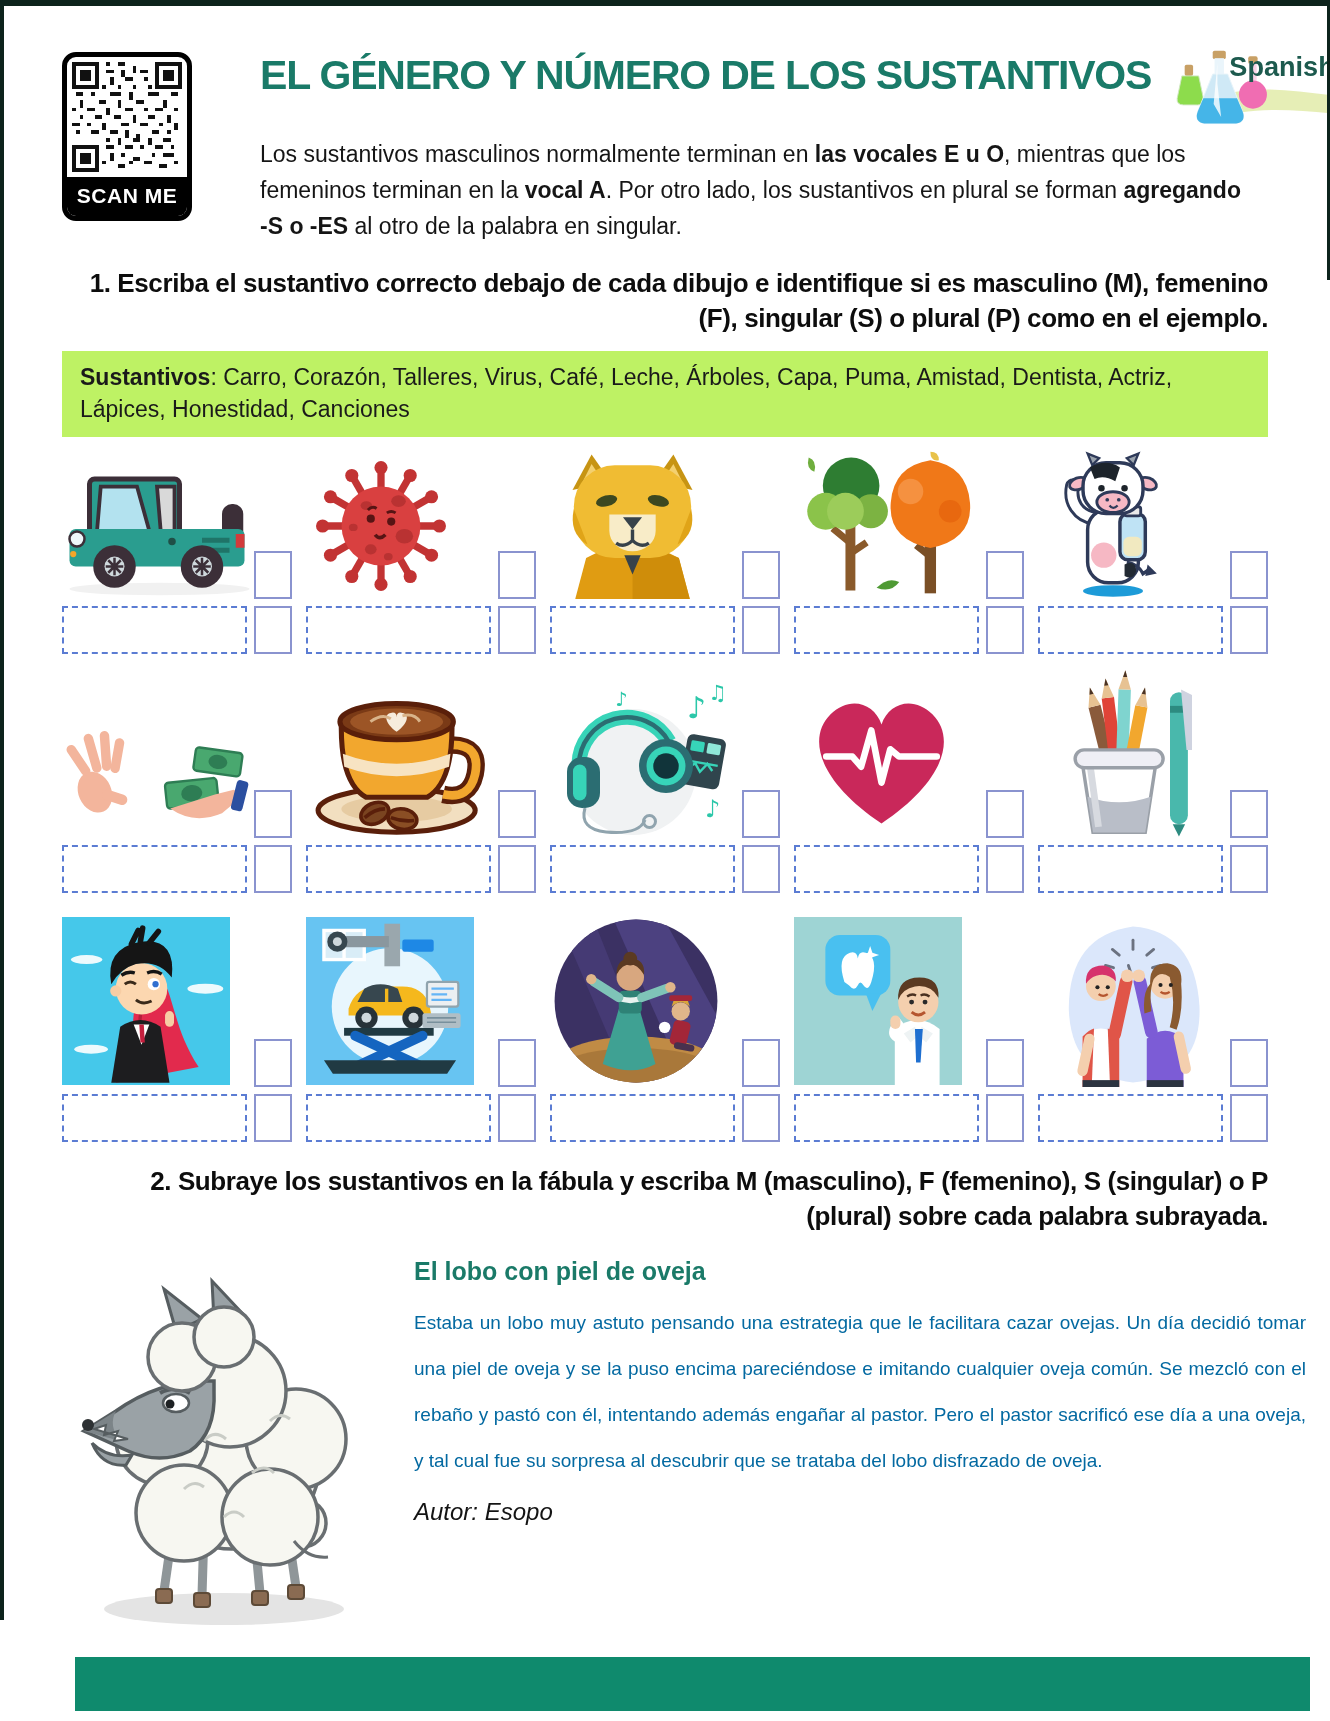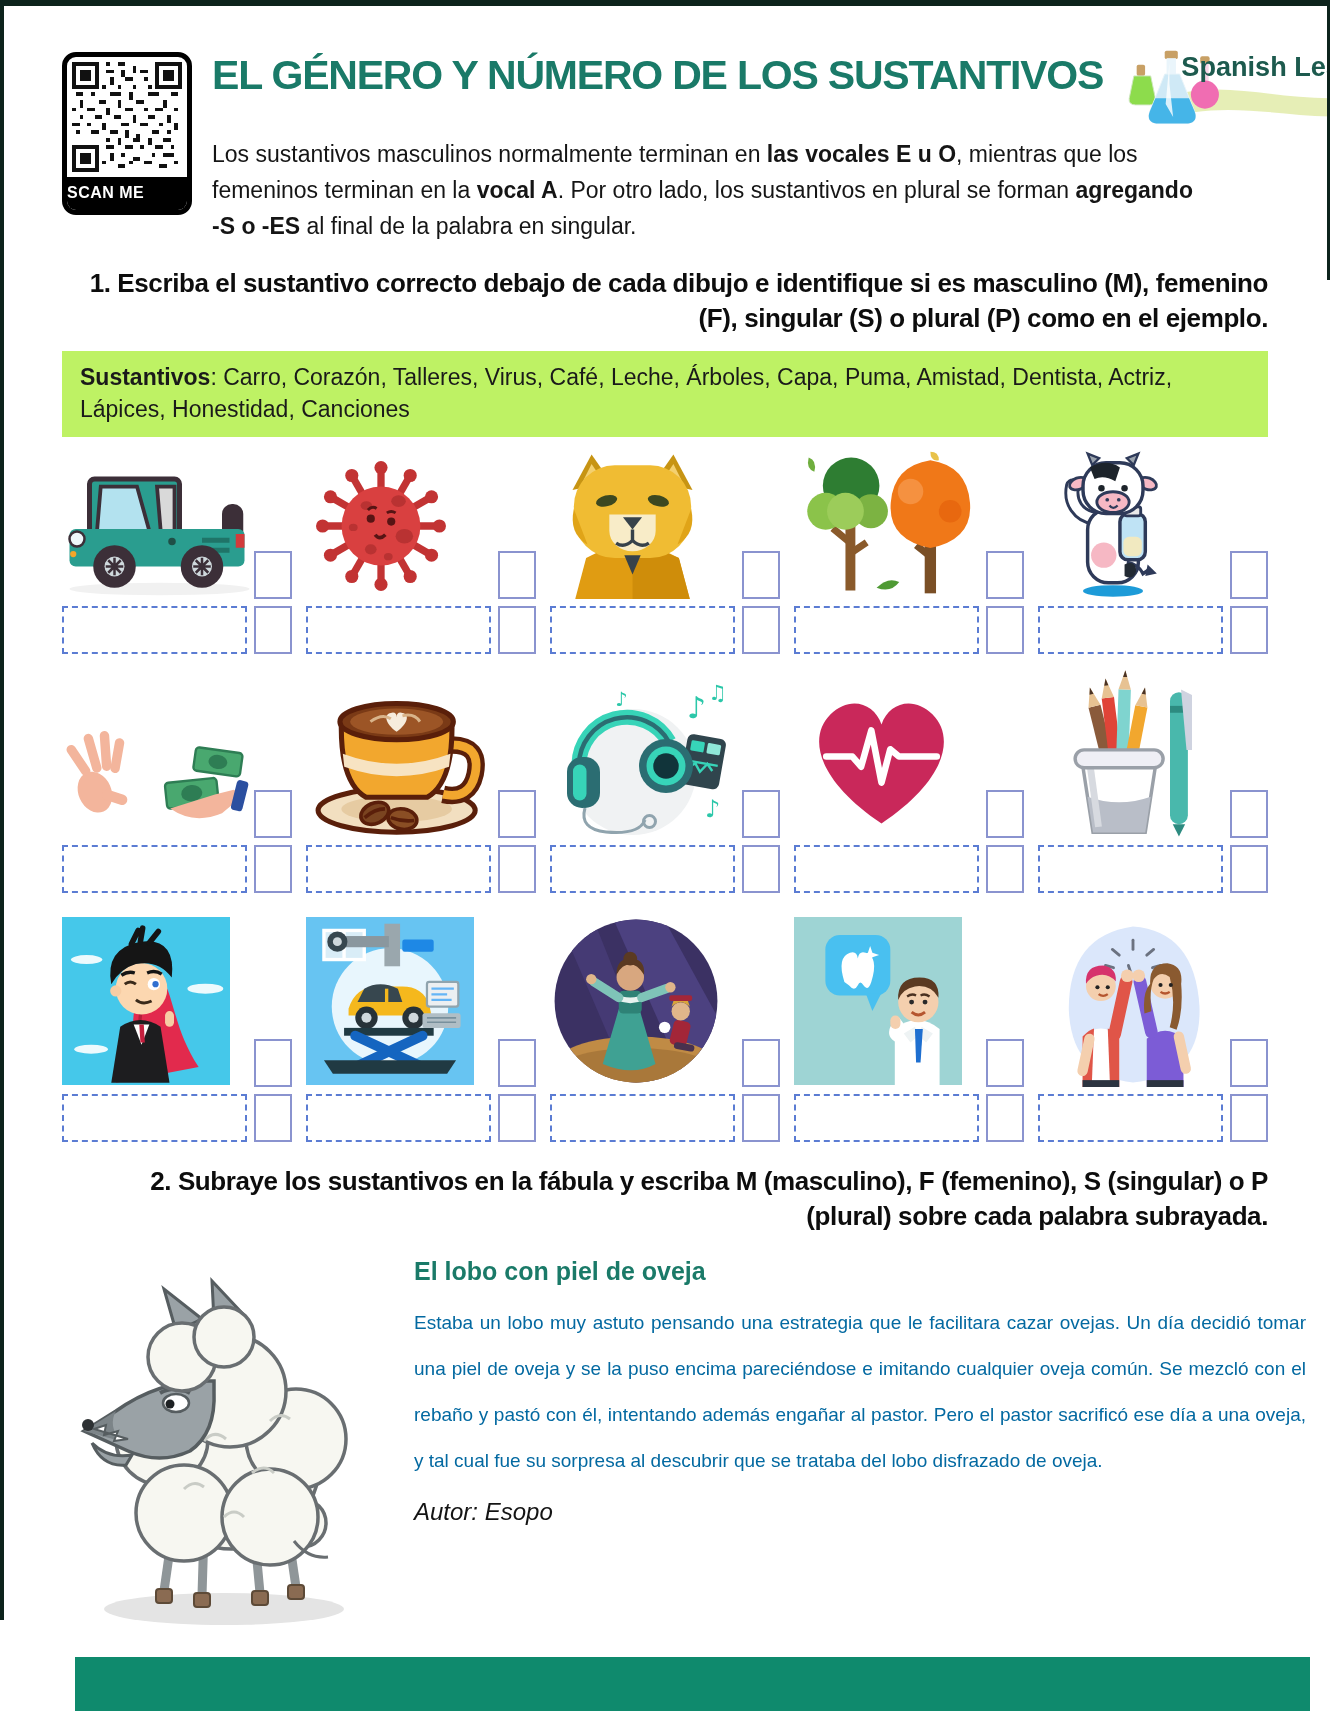--- a/index.html
+++ b/index.html
@@ -8,23 +8,23 @@
     font-family:"Liberation Sans",sans-serif;color:#111;overflow:hidden;
   }
   .edge-top{position:absolute;top:0;left:0;width:1330px;height:6px;background:#0d231c;}
   .edge-left{position:absolute;top:0;left:0;width:4px;height:1620px;background:#0d231c;}
   .edge-right{position:absolute;top:0;right:0;width:3px;height:280px;background:#0d231c;}
 
   
   .header{display:flex;align-items:flex-start;padding:52px 58px 0 62px;}
   .qr-block{width:120px;border:5px solid #000;border-radius:14px;overflow:hidden;background:#fff;flex:none;}
   .qr-block svg{display:block;width:110px;height:110px;margin:5px;}
-  .qr-caption{background:#000;color:#fff;font-weight:bold;font-size:16px;
+  .qr-caption{background:#000;color:#fff;font-weight:bold;font-size:21px;text-align:center;
     padding:7px 0 8px;letter-spacing:.5px;}
-  .header-main{flex:1;padding-left:20px;min-width:0;}
+  .header-main{flex:1;padding-left:20px;min-width:0;margin-left:48px;}
   .title-row{display:flex;align-items:flex-start;}
   .page-title{
     font-size:41px;font-weight:800;color:#1a7a68;letter-spacing:-1.2px;line-height:1.05;
     margin:2px 0 10px;white-space:nowrap;
   }
   .logo{flex:none;margin-left:8px;margin-top:-6px;}
   .intro{font-size:23px;line-height:1.57;color:#151515;max-width:990px;}
   .intro b{font-weight:800;}
 
   
@@ -181,21 +181,21 @@
           <path d="M62,18 L58,62 L66,76 L62,40 Z" fill="#ffffff" opacity="0.8"></path>
           <rect x="95" y="11" width="10" height="8" fill="#c8a065" rx="2"></rect>
           <rect x="96" y="18" width="8" height="20" fill="#f9d4e8"></rect>
           <circle cx="100" cy="52" r="15" fill="#f06db2"></circle>
           <text x="318" y="32" text-anchor="end" font-family="Liberation Sans, sans-serif" font-size="29" font-weight="bold" fill="#1d5a4e">Spanish Learning</text>
           <text x="318" y="78" text-anchor="end" font-family="Liberation Sans, sans-serif" font-size="26" font-weight="bold" fill="#141414">Lab</text>
         </svg>
       </div>
     </div>
     <div class="intro">
-      <span>Los sustantivos masculinos normalmente terminan en </span><b>las vocales E u O</b><span>, mientras que los femeninos terminan en la </span><b>vocal A</b><span>. Por otro lado, los sustantivos en plural se forman </span><b>agregando -S o -ES</b><span> al final de la palabra en singular.</span>
+      <span>Los sustantivos masculinos normalmente terminan en </span><b>las vocales E u O</b><span>, mientras que los femeninos terminan en la </span><b>vocal A</b><span>. Por otro lado, los sustantivos en plural se forman </span><b>agregando -S o -ES</b><span> al otro de la palabra en singular.</span>
     </div>
   </div>
 </div>
 
 <div class="headline">1. Escriba el sustantivo correcto debajo de cada dibujo e identifique si es masculino (M), femenino (F), singular (S) o plural (P) como en el ejemplo.</div>
 
 <div class="word-bank">
   <b>Sustantivos</b><span>: </span><span>Carro, Corazón, Talleres, Virus, Café, Leche, Árboles, Capa, Puma, Amistad, Dentista, Actriz, Lápices, Honestidad, Canciones</span>
 </div>
 

